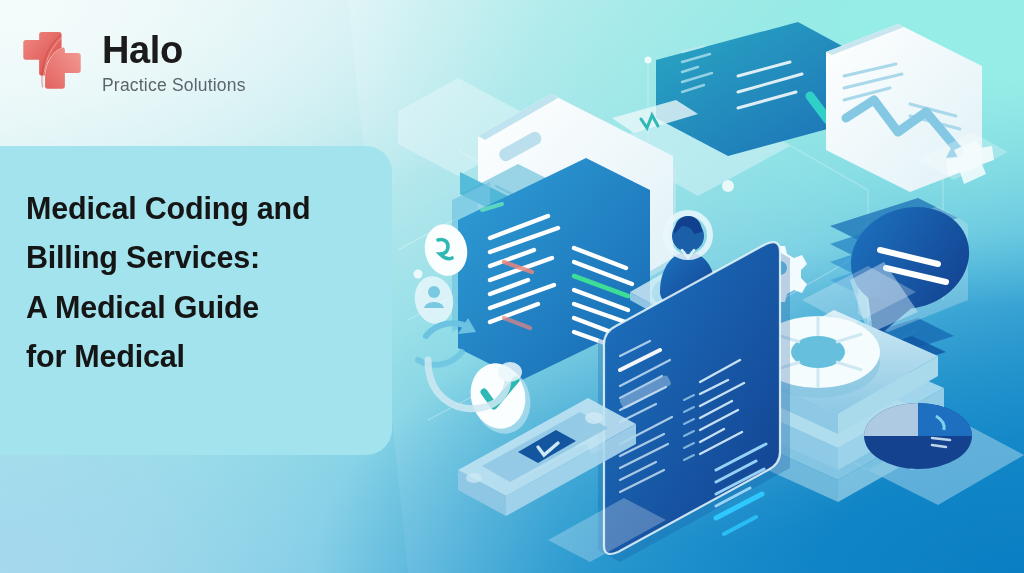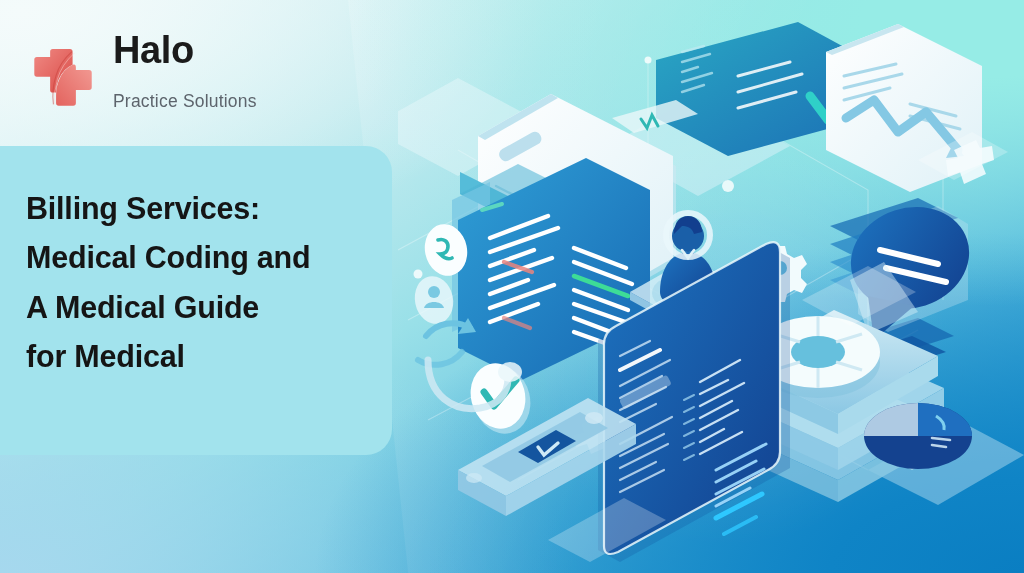--- a/index.html
+++ b/index.html
@@ -19,28 +19,28 @@
 
   
   .streak{position:absolute;pointer-events:none;}
   .streak.a{left:380px;top:-60px;width:560px;height:700px;
     background:linear-gradient(118deg, rgba(255,255,255,.16) 0%, rgba(255,255,255,0) 55%);
     transform:rotate(-6deg);}
   .streak.b{left:520px;top:120px;width:520px;height:520px;
     background:radial-gradient(60% 60% at 40% 40%, rgba(255,255,255,.12), rgba(255,255,255,0) 70%);}
 
   
-  #logo{position:absolute;left:31px;top:27px;display:flex;align-items:flex-end;}
+  #logo{position:absolute;left:20px;top:27px;display:flex;align-items:center;}
   #logo-mark{width:66px;height:66px;flex:none;}
   #logo-text{margin-left:16px;padding-top:4px;}
   #logo-word{
     font-size:38px;font-weight:700;color:#1b1b1b;letter-spacing:-.4px;line-height:1;
   }
   #logo-tag{
-    margin-top:24px;font-size:17.5px;color:#5d646c;letter-spacing:.2px;line-height:1;
+    margin-top:8px;font-size:17.5px;color:#5d646c;letter-spacing:.2px;line-height:1;
   }
 
   
   #headline-panel{
     position:absolute;left:-40px;top:146px;width:432px;height:309px;
     background:#a2e3ed;
     border-radius:0 26px 26px 0;
     box-shadow:0 0 0 0 rgba(0,0,0,0);
   }
   #headline{
@@ -372,22 +372,22 @@
       <g opacity=".25">
         <path d="M404 300 L470 266 L518 292 L452 326 Z" fill="#ffffff"></path>
         <path d="M150 540 L226 498 L268 520 L192 562 Z" fill="#ffffff"></path>
         <path d="M520 160 L574 132 L610 152 L556 180 Z" fill="#ffffff"></path>
       </g>
     </svg>
   </div>
 
   <div id="headline-panel">
     <div id="headline">
+      <span class="ln">Medical Coding and</span>
       <span class="ln">Billing Services:</span>
-      <span class="ln">Medical Coding and</span>
       <span class="ln">A Medical Guide</span>
       <span class="ln">for Medical</span>
     </div>
   </div>
 
   <div id="logo">
     <svg id="logo-mark" viewBox="0 0 100 100">
       <defs>
         <linearGradient id="lgA" x1="0" y1="0" x2="1" y2="1">
           <stop offset="0" stop-color="#f08a84"></stop>

